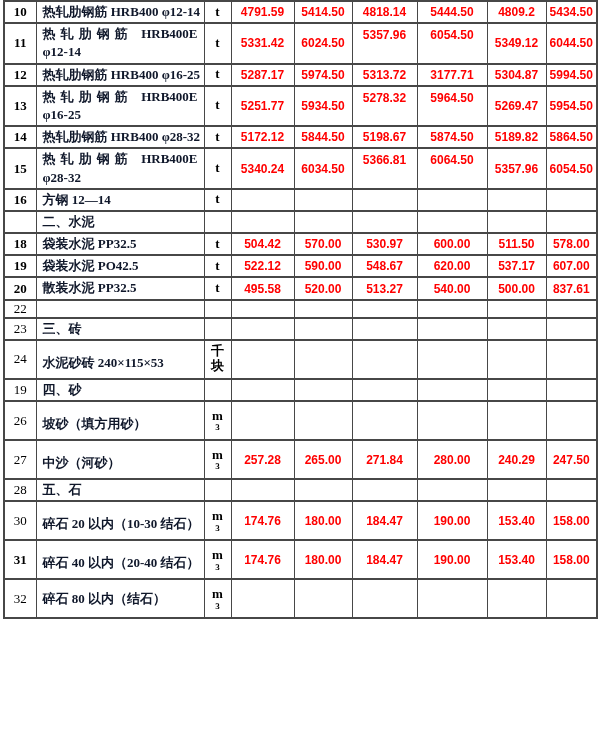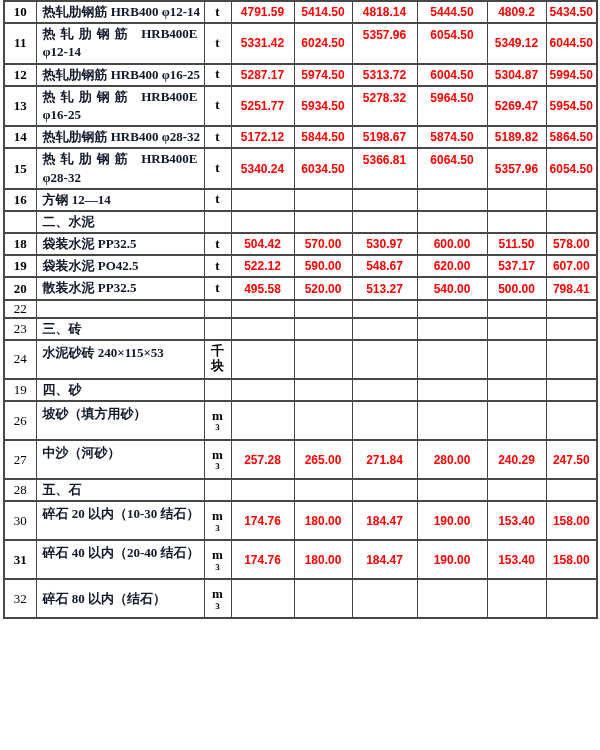--- a/index.html
+++ b/index.html
@@ -41,21 +41,21 @@
 
   .name-cell {
     text-align: left;
     padding: 1px 6px;
     font-weight: bold;
     font-size: 13px;
     line-height: 1.4;
     color: #0f172a;
     font-family: "Liberation Serif", "DejaVu Sans", serif;
   }
-  .name-cell.va-top { vertical-align: top; padding-top: 3px; }
+  .name-cell.va-top { vertical-align: top; padding-top: 13px; }
   .name-line { white-space: nowrap; }
   .name-line.justify {
     white-space: normal;
     text-align: justify;
     text-align-last: justify;
   }
 
   .unit-cell {
     text-align: center;
     font-weight: bold;
@@ -127,21 +127,21 @@
           <td class="num-cell bold">12</td>
           <td class="name-cell">
             <div class="name-line">热轧肋钢筋 HRB400 φ16-25</div>
           </td>
           <td class="unit-cell">
             <div class="unit-line">t</div>
           </td>
           <td class="price-cell">5287.17</td>
           <td class="price-cell">5974.50</td>
           <td class="price-cell">5313.72</td>
-          <td class="price-cell">6004.50</td>
+          <td class="price-cell">3177.71</td>
           <td class="price-cell">5304.87</td>
           <td class="price-cell">5994.50</td>
         </tr>
         <tr class="size-d">
           <td class="num-cell bold">13</td>
           <td class="name-cell">
             <div class="name-line justify">热轧肋钢筋 HRB400E</div>
             <div class="name-line">φ16-25</div>
           </td>
           <td class="unit-cell">
@@ -249,21 +249,21 @@
             <div class="name-line">散装水泥 PP32.5</div>
           </td>
           <td class="unit-cell">
             <div class="unit-line">t</div>
           </td>
           <td class="price-cell">495.58</td>
           <td class="price-cell">520.00</td>
           <td class="price-cell">513.27</td>
           <td class="price-cell">540.00</td>
           <td class="price-cell">500.00</td>
-          <td class="price-cell">798.41</td>
+          <td class="price-cell">837.61</td>
         </tr>
         <tr class="size-s">
           <td class="num-cell">22</td>
           <td class="name-cell"></td>
           <td class="unit-cell"></td>
           <td class="price-cell"></td>
           <td class="price-cell"></td>
           <td class="price-cell"></td>
           <td class="price-cell"></td>
           <td class="price-cell"></td>

